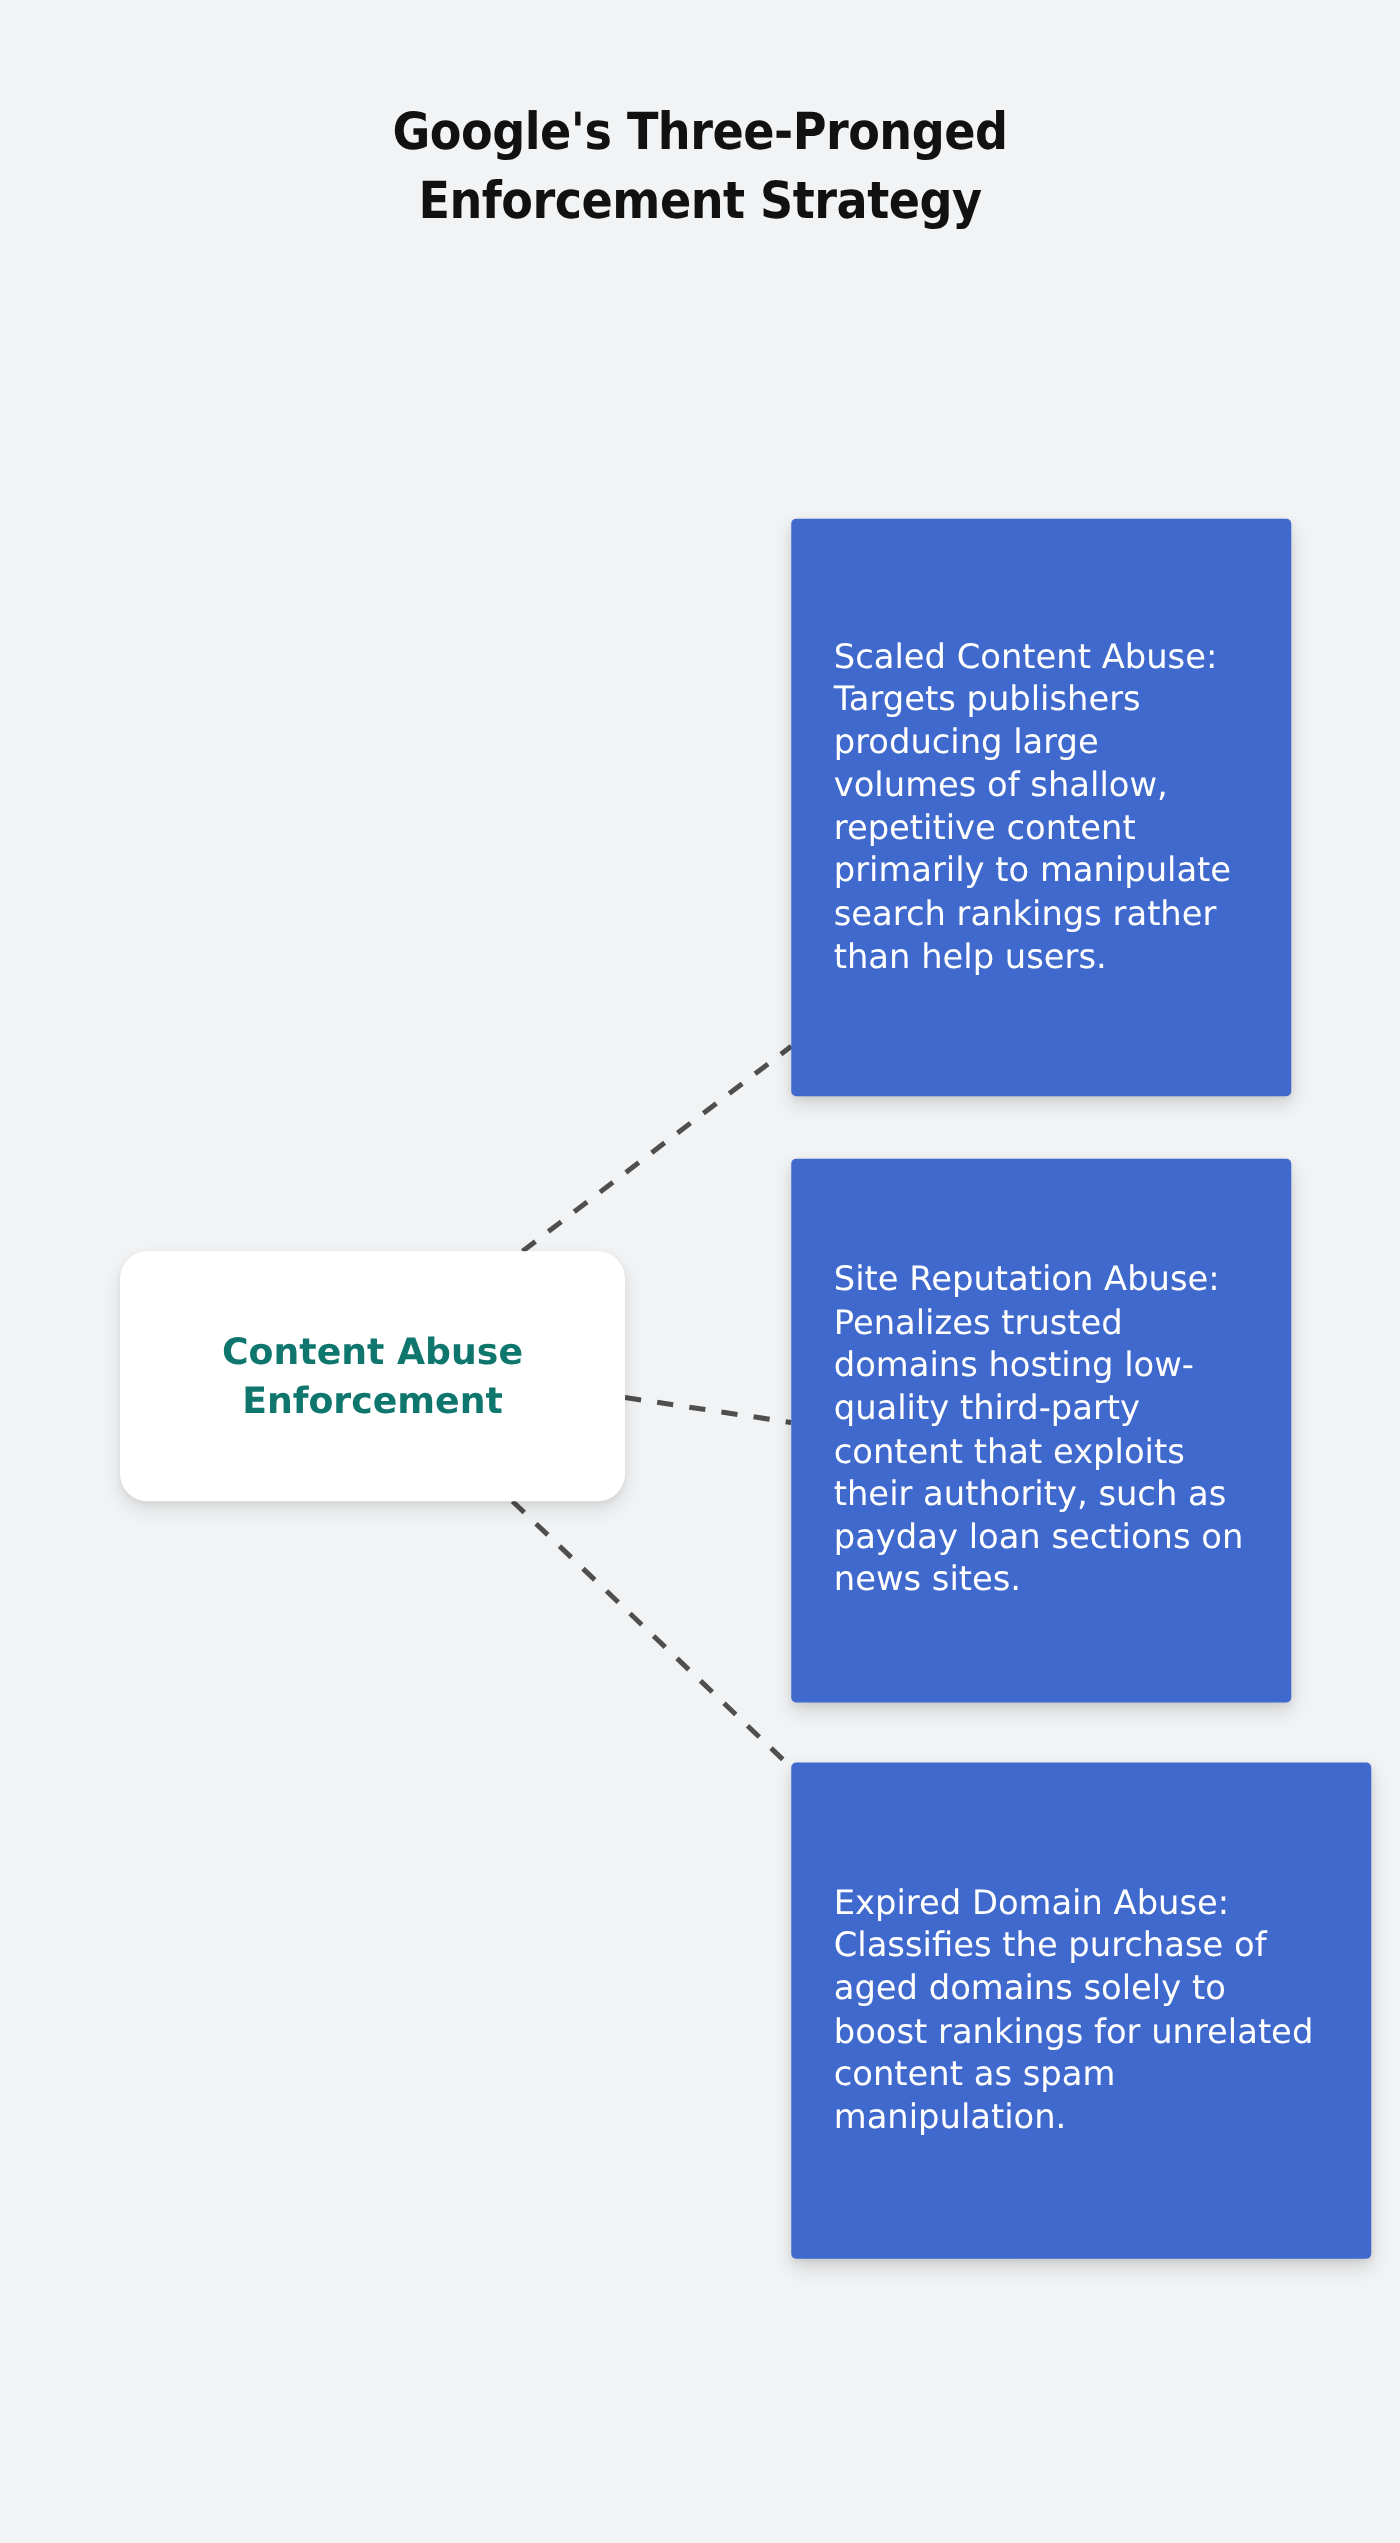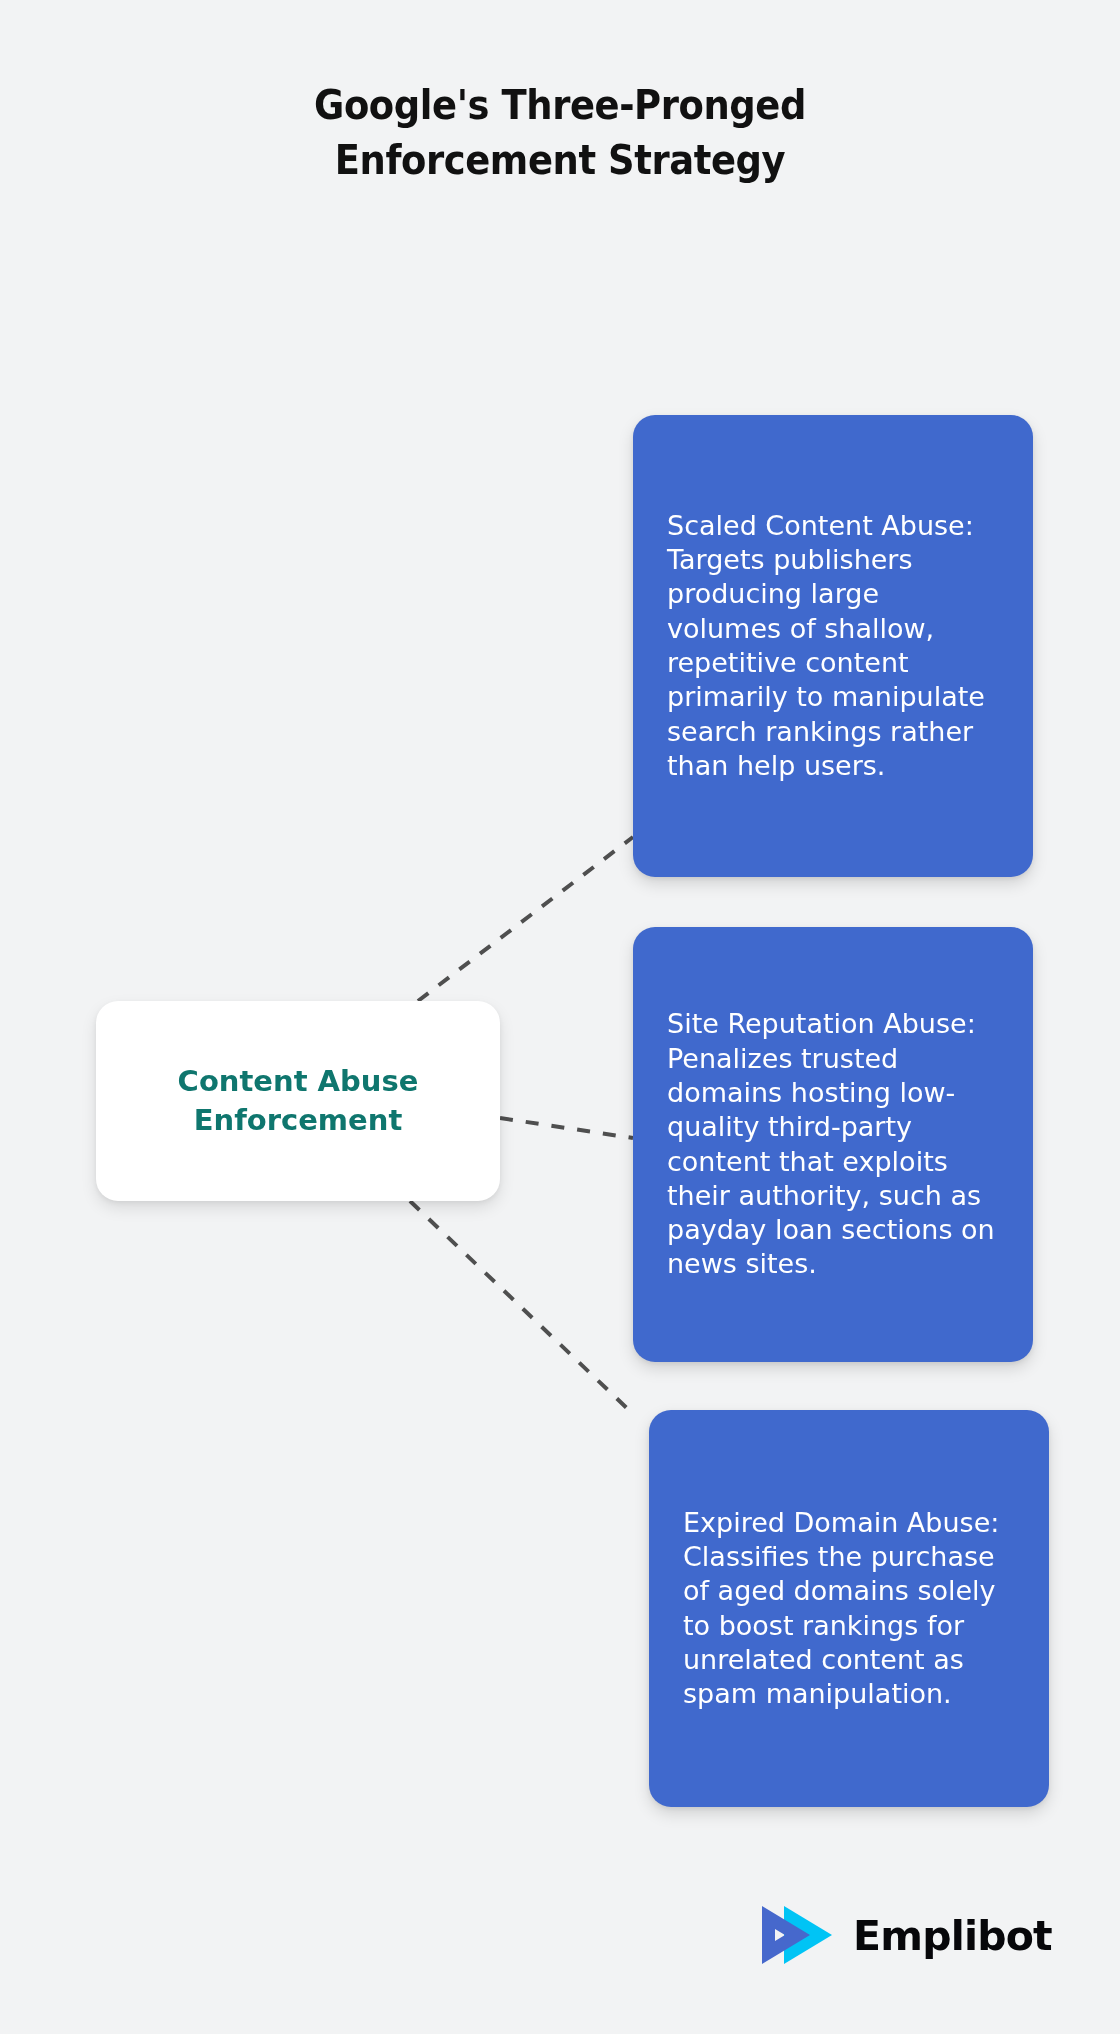--- a/index.html
+++ b/index.html
@@ -72,39 +72,39 @@
     color: #0f766e;
     text-align: center;
     white-space: pre-line;
     padding: 0 22px;
   }
 
   
   .card {
     position: absolute;
     background: #4069cd;
-    border-radius: 22px;
+    border-radius: 4px;
     box-shadow: 0 7px 16px rgba(0,0,0,0.13), 0 2px 5px rgba(0,0,0,0.07);
     box-sizing: border-box;
     display: flex;
     align-items: center;
   }
   .card-text {
     font-family: "DejaVu Sans", "Liberation Sans", sans-serif;
     font-size: 27px;
     line-height: 1.27;
     color: #ffffff;
     padding: 0 34px;
     width: 100%;
     box-sizing: border-box;
   }
 
   #card-0 { left: 633px; top: 415px;  width: 400px; height: 462px; }
   #card-1 { left: 633px; top: 927px;  width: 400px; height: 435px; }
-  #card-2 { left: 649px; top: 1410px; width: 400px; height: 397px; }
+  #card-2 { left: 633px; top: 1410px; width: 464px; height: 397px; }
 
   
   .logo {
     position: absolute;
     left: 758px;
     top: 1904px;
     display: flex;
     align-items: center;
     gap: 17px;
     height: 62px;
@@ -148,23 +148,14 @@
   </div>
 
   <div class="card" id="card-1">
     <div class="card-text">Site Reputation Abuse: Penalizes trusted domains hosting low-quality third-party content that exploits their authority, such as payday loan sections on news sites.</div>
   </div>
 
   <div class="card" id="card-2">
     <div class="card-text">Expired Domain Abuse: Classifies the purchase of aged domains solely to boost rankings for unrelated content as spam manipulation.</div>
   </div>
 
-  <div class="logo">
-    <svg class="logo-mark" viewBox="0 0 78 62" width="78" height="62">
-
-      <polygon points="26,2 74,31 26,60" fill="#00c4f5"></polygon>
-
-      <path d="M 4,2 L 52,31 L 4,60 Z M 17,25 L 17,37 L 27,31 Z" fill="#4668cc" fill-rule="evenodd"></path>
-    </svg>
-    <div class="logo-word">Emplibot</div>
-  </div>
 
 </div>
 
 </body></html>

